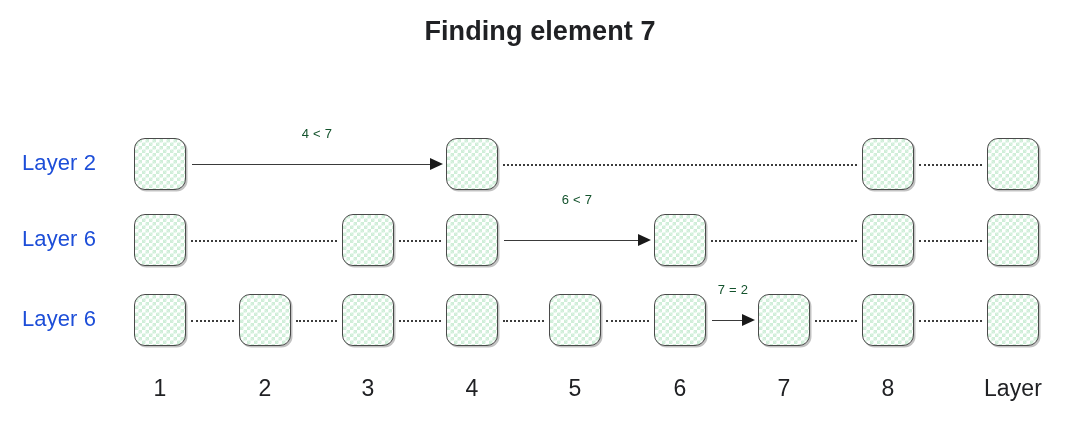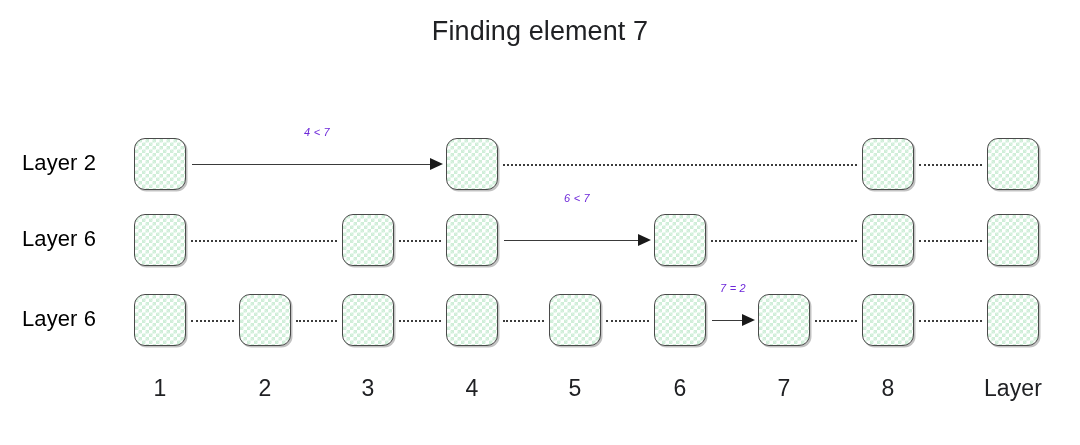--- a/index.html
+++ b/index.html
@@ -19,28 +19,28 @@
     width: 1080px;
     height: 445px;
   }
   #title {
     position: absolute;
     top: 16px;
     left: 0;
     width: 1080px;
     text-align: center;
     font-size: 27px;
-    font-weight: 400;
+    font-weight: 700;
     color: #202124;
     letter-spacing: 0.1px;
   }
   .layer-label {
     position: absolute;
     font-size: 22px;
-    color: #000000;
+    color: #1d4ed8;
     white-space: nowrap;
     text-align: left;
     letter-spacing: 0.1px;
   }
   .node {
     position: absolute;
     width: 52px;
     height: 52px;
     border: 1.6px solid #4a4a4a;
     border-radius: 11px;
@@ -66,26 +66,25 @@
   .arrow-head {
     position: absolute;
     width: 0;
     height: 0;
     border-top: 6.5px solid transparent;
     border-bottom: 6.5px solid transparent;
     border-left: 13px solid #1a1a1a;
   }
   .arrow-label {
     position: absolute;
-    font-size: 11px;
-    color: #6d28d9;
+    font-size: 13px;
+    color: #14532d;
     white-space: nowrap;
     transform: translateX(-50%);
     letter-spacing: 0.2px;
-    font-style: italic;
   }
   .col-label {
     position: absolute;
     font-size: 23px;
     color: #202124;
     white-space: nowrap;
     transform: translateX(-50%);
     text-align: center;
     letter-spacing: 0.1px;
   }

